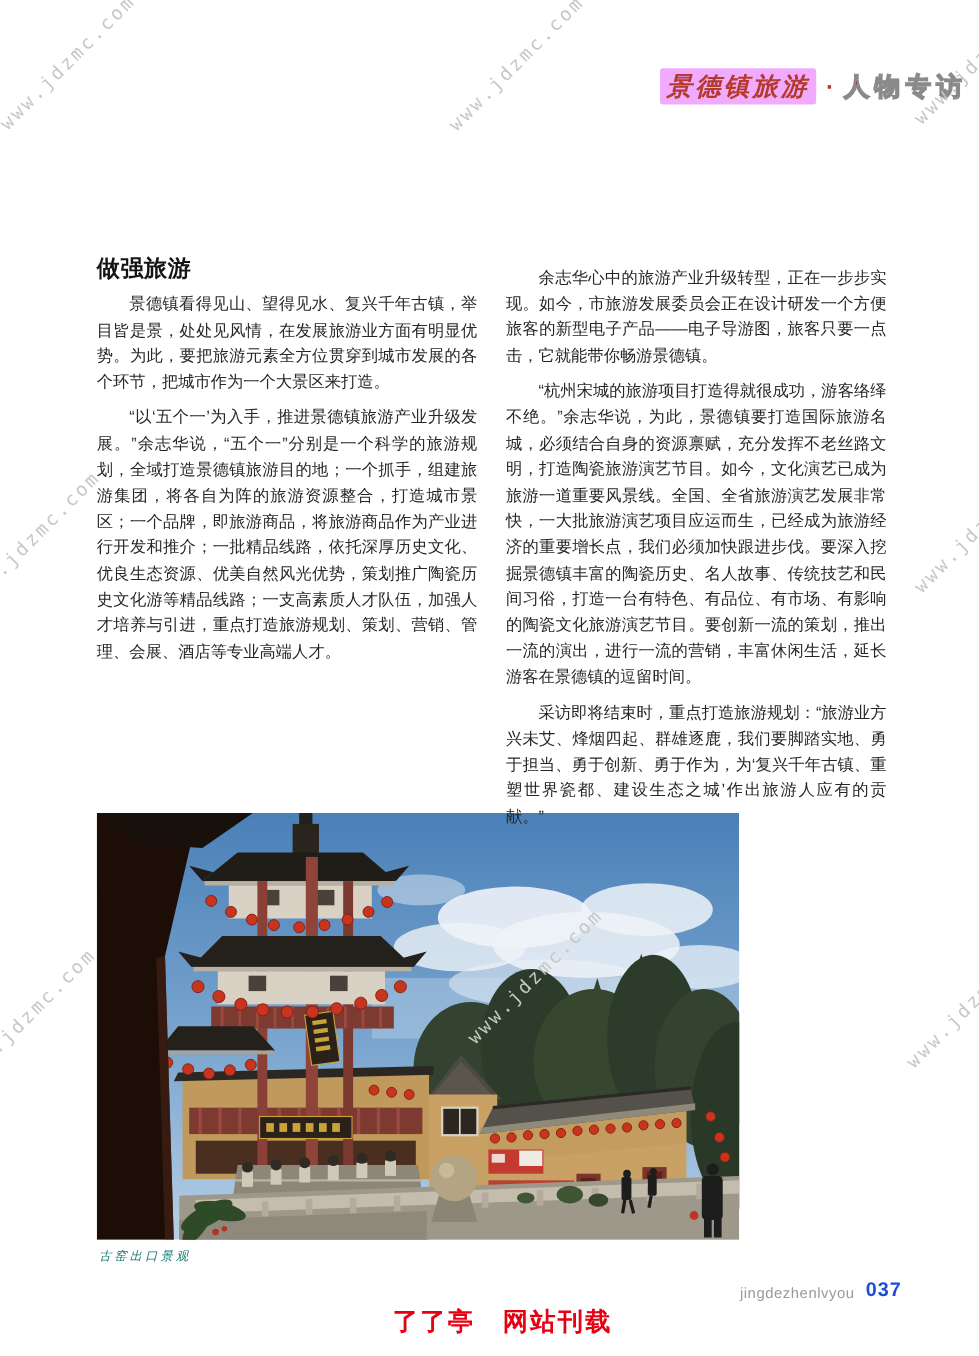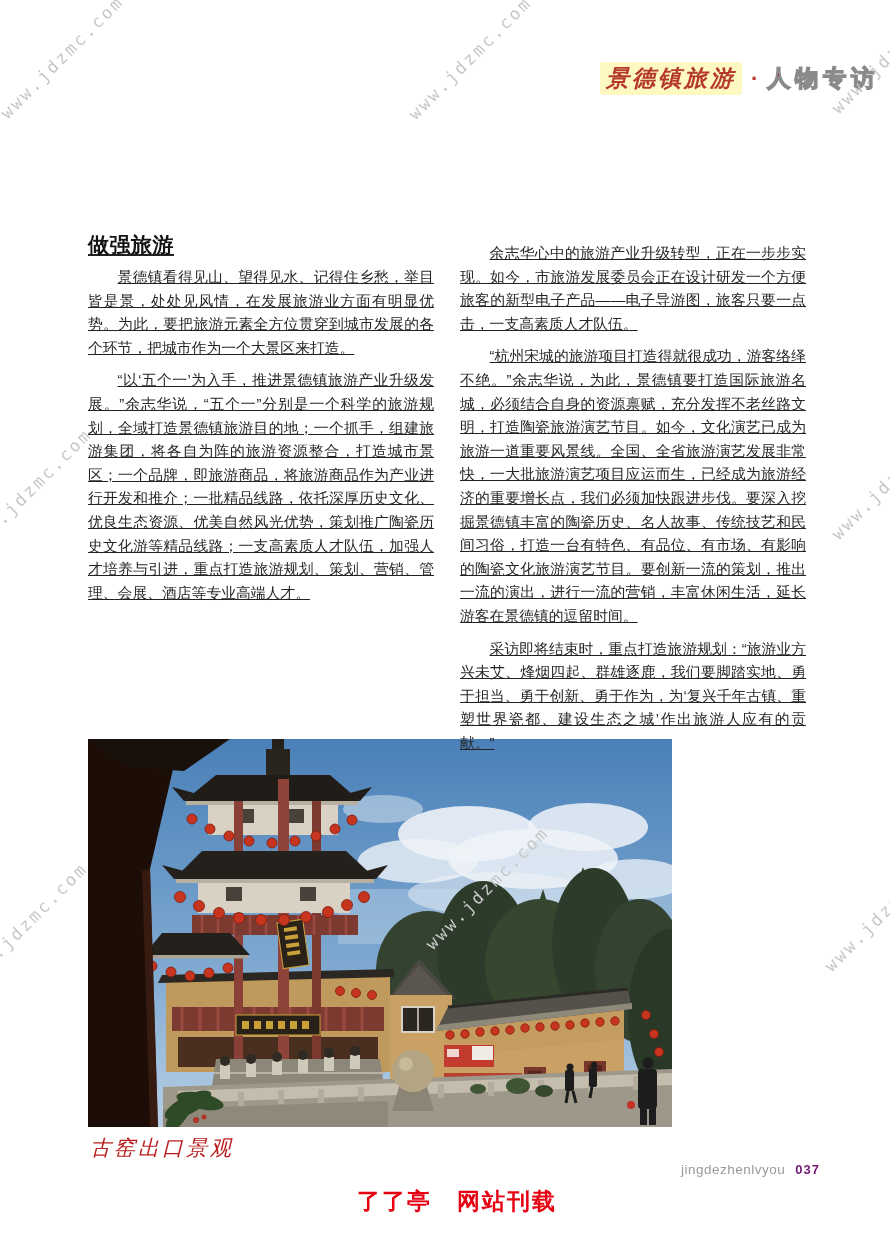--- a/index.html
+++ b/index.html
@@ -16,59 +16,59 @@
     transform:translate(-50%,-50%) rotate(-45deg);
     pointer-events:none; user-select:none;
   }
   
   .header{
     position:absolute; top:62px; left:600px; display:flex; align-items:center; z-index:2;
   }
   .brand{
     font-family:"DejaVu Serif", serif; font-style:italic; font-weight:bold;
     font-size:23px; color:#b5392c; letter-spacing:3px;
-    background:#fef9c3; padding:1px 6px; border-radius:3px;
+    background:#f0abfc; padding:1px 6px; border-radius:3px;
   }
   .dot{color:#b5392c; font-size:22px; font-weight:bold; margin:0 9px;}
   .section{
     font-size:23px; font-weight:bold; letter-spacing:5px;
     color:#b91c1c; -webkit-text-stroke:1.3px #8a8a8a;
     text-shadow:0 0 1px #9a9a9a;
   }
   
   .article{
     position:absolute; left:88px; top:229px; width:718px;
     display:flex; gap:26px; z-index:2;
   }
-  .col{width:346px;text-decoration:underline;}
+  .col{width:346px;}
   .col-right{padding-top:13px;}
   .headline{
     font-size:21px; font-weight:bold; color:#141414;
     line-height:31px; margin:0 0 6px 0; letter-spacing:0.5px;
   }
   .article p{
     margin:0 0 9px 0; font-size:14.8px; line-height:23.6px;
     text-align:justify; text-indent:2em; color:#262626;
   }
   
   .photo{
     position:absolute; left:88px; top:739px; width:584px; height:388px; z-index:1;
   }
   .caption{
     position:absolute; left:90px; top:1134px; z-index:2;
     font-family:"DejaVu Serif", serif; font-style:italic;
-    font-size:21px; letter-spacing:3px; color:#b91c1c;
+    font-size:11px; letter-spacing:3px; color:#0f766e;
   }
   
   .footer{
     position:absolute; top:1162px; right:70px; z-index:2;
     display:flex; align-items:flex-end;
   }
   .journal{font-size:13.5px; color:#9a9a9a; letter-spacing:0.5px;}
-  .pageno{font-size:13px; font-weight:bold; color:#701a75; margin-left:10px; letter-spacing:1px;}
+  .pageno{font-size:18px; font-weight:bold; color:#1d4ed8; margin-left:10px; letter-spacing:1px;}
   
   .overlay-red{
     position:absolute; top:1186px; left:0; width:100%; text-align:center; z-index:2;
     transform:translateX(12px);
     font-size:23px; font-weight:bold; letter-spacing:2px; color:#e60012;
   }
 </style>
 </head>
 <body>
 
@@ -78,25 +78,25 @@
     <span class="brand">景德镇旅游</span>
     <span class="dot">·</span>
     <span class="section">人物专访</span>
   </div>
 
   <div class="article">
     <div class="col col-left">
       <div class="headline">
         <div>做强旅游</div>
       </div>
-      <p>景德镇看得见山、望得见水、记得住乡愁，举目皆是景，处处见风情，在发展旅游业方面有明显优势。为此，要把旅游元素全方位贯穿到城市发展的各个环节，把城市作为一个大景区来打造。</p>
+      <p>景德镇看得见山、望得见水、复兴千年古镇，举目皆是景，处处见风情，在发展旅游业方面有明显优势。为此，要把旅游元素全方位贯穿到城市发展的各个环节，把城市作为一个大景区来打造。</p>
       <p>“以‘五个一’为入手，推进景德镇旅游产业升级发展。”余志华说，“五个一”分别是一个科学的旅游规划，全域打造景德镇旅游目的地；一个抓手，组建旅游集团，将各自为阵的旅游资源整合，打造城市景区；一个品牌，即旅游商品，将旅游商品作为产业进行开发和推介；一批精品线路，依托深厚历史文化、优良生态资源、优美自然风光优势，策划推广陶瓷历史文化游等精品线路；一支高素质人才队伍，加强人才培养与引进，重点打造旅游规划、策划、营销、管理、会展、酒店等专业高端人才。</p>
     </div>
     <div class="col col-right">
-      <p>余志华心中的旅游产业升级转型，正在一步步实现。如今，市旅游发展委员会正在设计研发一个方便旅客的新型电子产品——电子导游图，旅客只要一点击，一支高素质人才队伍。</p>
+      <p>余志华心中的旅游产业升级转型，正在一步步实现。如今，市旅游发展委员会正在设计研发一个方便旅客的新型电子产品——电子导游图，旅客只要一点击，它就能带你畅游景德镇。</p>
       <p>“杭州宋城的旅游项目打造得就很成功，游客络绎不绝。”余志华说，为此，景德镇要打造国际旅游名城，必须结合自身的资源禀赋，充分发挥不老丝路文明，打造陶瓷旅游演艺节目。如今，文化演艺已成为旅游一道重要风景线。全国、全省旅游演艺发展非常快，一大批旅游演艺项目应运而生，已经成为旅游经济的重要增长点，我们必须加快跟进步伐。要深入挖掘景德镇丰富的陶瓷历史、名人故事、传统技艺和民间习俗，打造一台有特色、有品位、有市场、有影响的陶瓷文化旅游演艺节目。要创新一流的策划，推出一流的演出，进行一流的营销，丰富休闲生活，延长游客在景德镇的逗留时间。</p>
       <p>采访即将结束时，重点打造旅游规划：“旅游业方兴未艾、烽烟四起、群雄逐鹿，我们要脚踏实地、勇于担当、勇于创新、勇于作为，为‘复兴千年古镇、重塑世界瓷都、建设生态之城’作出旅游人应有的贡献。”</p>
     </div>
   </div>
 
   <div class="photo">
     <svg width="584" height="388" viewBox="0 0 584 388" xmlns="http://www.w3.org/2000/svg">
       <defs>
         <linearGradient id="sky" x1="0" y1="0" x2="0" y2="1">
           <stop offset="0%" stop-color="#4a80b8"></stop>

